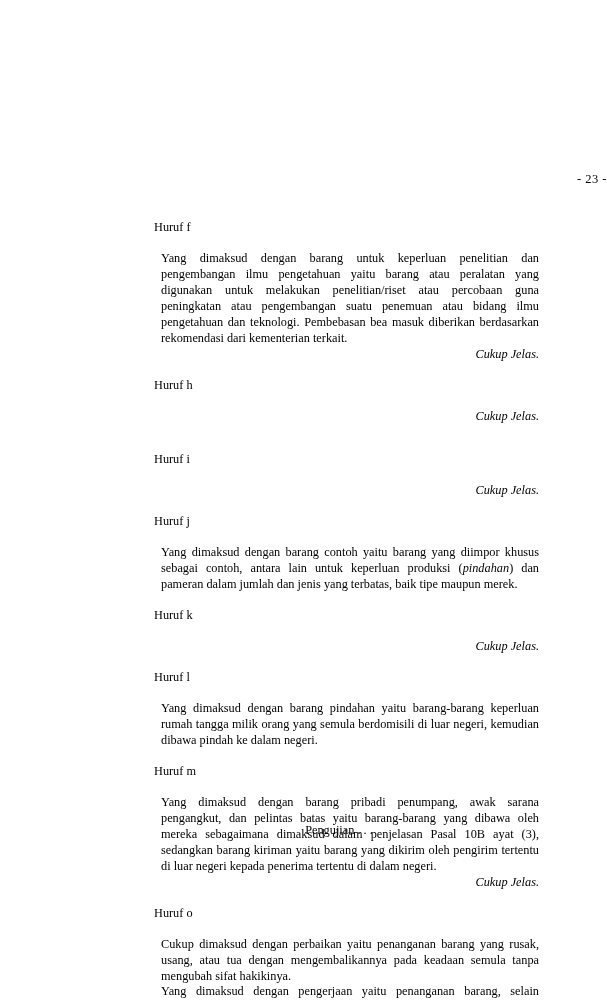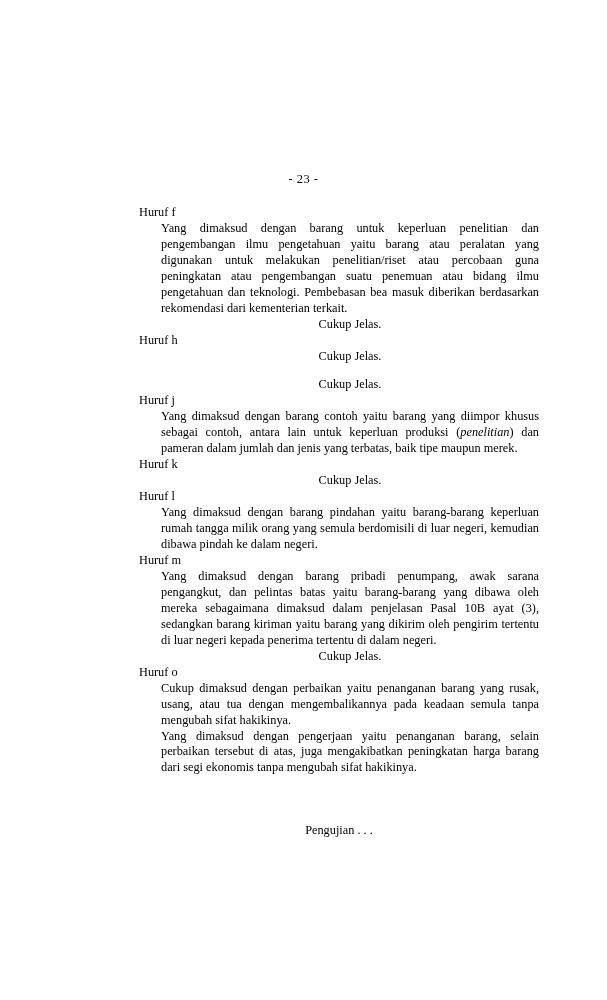--- a/index.html
+++ b/index.html
@@ -21,45 +21,46 @@
     left: 0;
     width: 607px;
     height: 1000px;
     background: #ffffff;
   }
   .page-number {
     position: absolute;
     top: 172px;
     left: 0;
     width: 607px;
-    text-align: center;
+    text-align: right;
     font-size: 12.5px;
     letter-spacing: 0.5px;
   }
   .content {
     position: absolute;
     top: 205px;
     left: 139px;
     width: 400px;
     font-size: 12.3px;
     line-height: 1.30;
   }
   .huruf {
-    margin: 0;
+    margin: 15px;
     padding: 0;
     text-align: left;
   }
   .para {
     margin: 0 0 0 0;
     padding-left: 22px;
     text-align: justify;
     text-justify: inter-word;
   }
   .para.cukup {
-    text-align: center;
+    text-align: right;
+    font-style: italic;
   }
   .spacer {
     height: 12px;
   }
   .italic {
     font-style: italic;
   }
   .closing {
     position: absolute;
     top: 823px;
@@ -81,24 +82,25 @@
     <div class="huruf">Huruf f</div>
     <div class="para">Yang dimaksud dengan barang untuk keperluan penelitian dan pengembangan ilmu pengetahuan  yaitu barang atau peralatan yang digunakan untuk melakukan penelitian/riset atau percobaan guna peningkatan atau pengembangan suatu penemuan atau bidang ilmu pengetahuan dan teknologi. Pembebasan bea masuk diberikan berdasarkan rekomendasi dari kementerian terkait.</div>
 
     <div class="para cukup">Cukup Jelas.</div>
 
     <div class="huruf">Huruf h</div>
     <div class="para cukup">Cukup Jelas.</div>
 
     <div class="spacer"></div>
 
+    <div class="huruf">Huruf i</div>
     <div class="para cukup">Cukup Jelas.</div>
 
     <div class="huruf">Huruf j</div>
-    <div class="para" id="para-j">Yang dimaksud dengan barang contoh yaitu barang yang diimpor khusus sebagai contoh, antara lain untuk keperluan produksi (<span class="italic">penelitian</span>) dan pameran dalam jumlah dan jenis yang terbatas, baik tipe maupun merek.</div>
+    <div class="para" id="para-j">Yang dimaksud dengan barang contoh yaitu barang yang diimpor khusus sebagai contoh, antara lain untuk keperluan produksi (<span class="italic">pindahan</span>) dan pameran dalam jumlah dan jenis yang terbatas, baik tipe maupun merek.</div>
 
     <div class="huruf">Huruf k</div>
     <div class="para cukup">Cukup Jelas.</div>
 
     <div class="huruf">Huruf l</div>
     <div class="para">Yang dimaksud dengan barang pindahan yaitu barang-barang keperluan rumah tangga milik orang yang semula berdomisili di luar negeri, kemudian dibawa pindah ke dalam negeri.</div>
 
     <div class="huruf">Huruf m</div>
     <div class="para">Yang dimaksud dengan barang pribadi penumpang, awak sarana pengangkut, dan pelintas batas  yaitu barang-barang yang dibawa oleh mereka sebagaimana dimaksud dalam penjelasan Pasal 10B ayat (3), sedangkan barang kiriman yaitu barang yang dikirim oleh pengirim tertentu di luar negeri kepada penerima tertentu di dalam negeri.</div>
 

